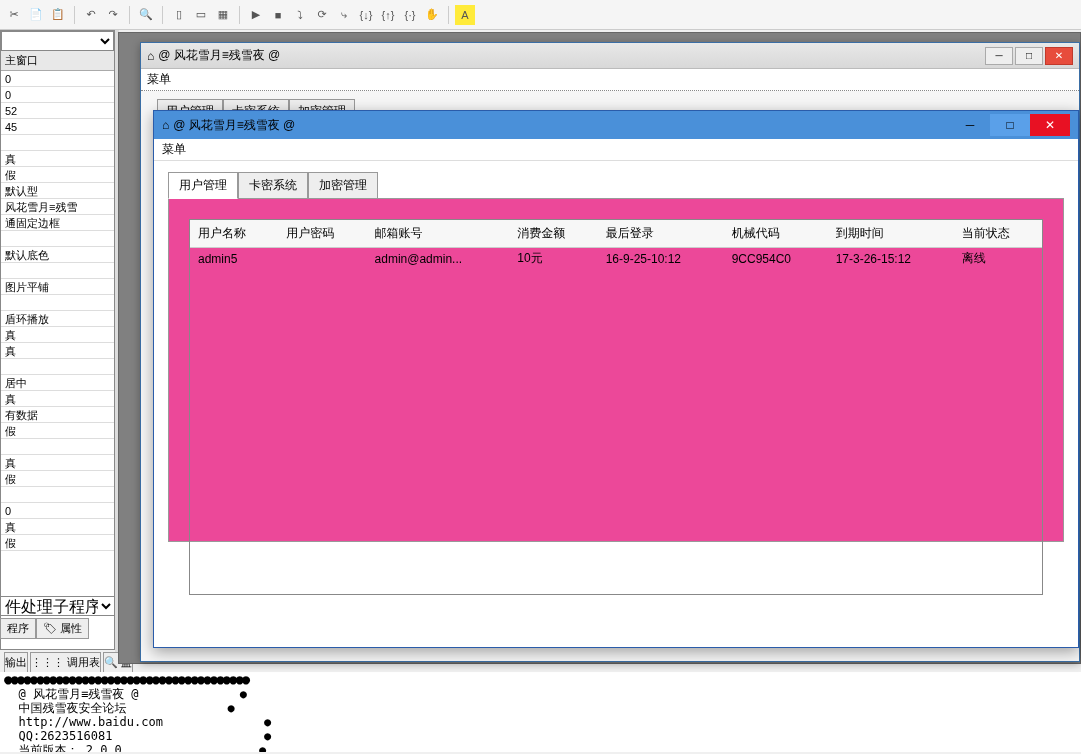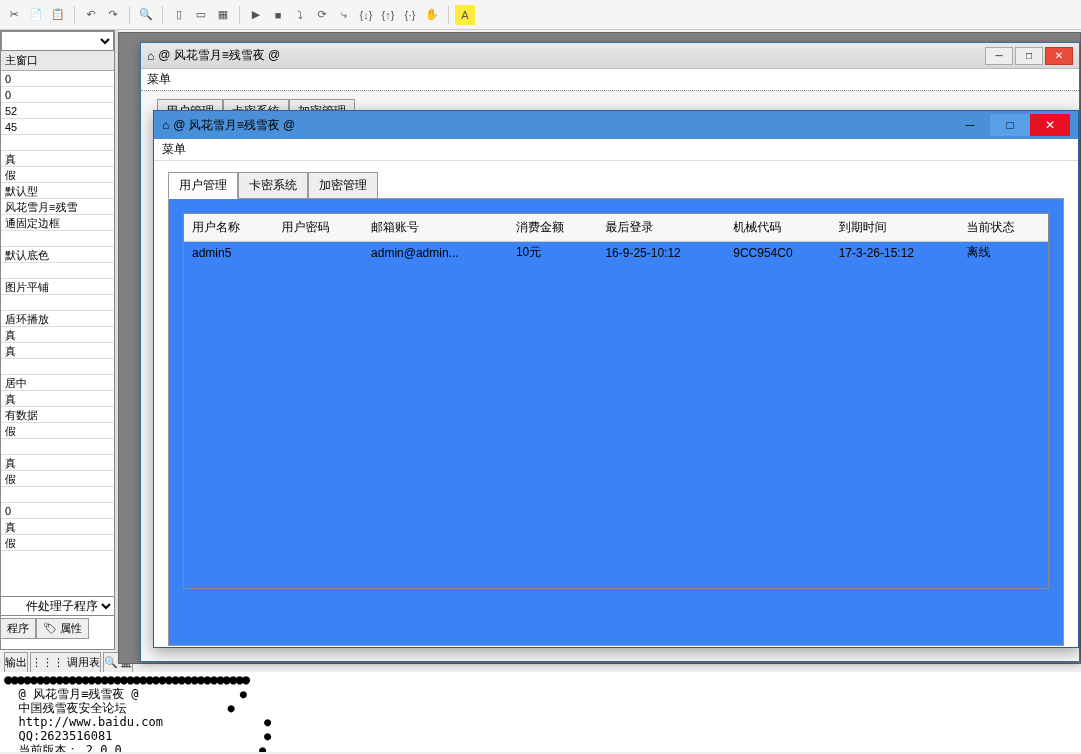--- a/index.html
+++ b/index.html
@@ -51,22 +51,21 @@
   height: 620px;
   background: #fff;
   border: 1px solid #888;
   overflow: hidden;
 }
 .left-combo {
   width: 100%;
   height: 20px;
   border: 1px solid #888;
   background: #fff;
-  font-size: 12px;
-  text-align: right;
+  font-size: 16px;
 }
 .left-header {
   background: #e8e8e8;
   padding: 2px 4px;
   border-bottom: 1px solid #aaa;
   font-size: 11px;
 }
 .prop-list {
   overflow-y: auto;
 }
@@ -256,23 +255,23 @@
   position: relative;
   top: 1px;
 }
 .fw-tab.active {
   background: #fff;
   border-bottom: 1px solid #fff;
   z-index: 2;
 }
 .fw-tabcontent {
   border: 1px solid #999;
-  height: 448px;
-  background: #3b82f6;
-  padding: 14px;
+  height: 344px;
+  background: #ec4899;
+  padding: 20px;
 }
 .data-table-wrap {
   border: 1px solid #888;
   height: 376px;
   overflow: auto;
 }
 table.data-table {
   width: 100%;
   border-collapse: collapse;
   font-size: 12px;

